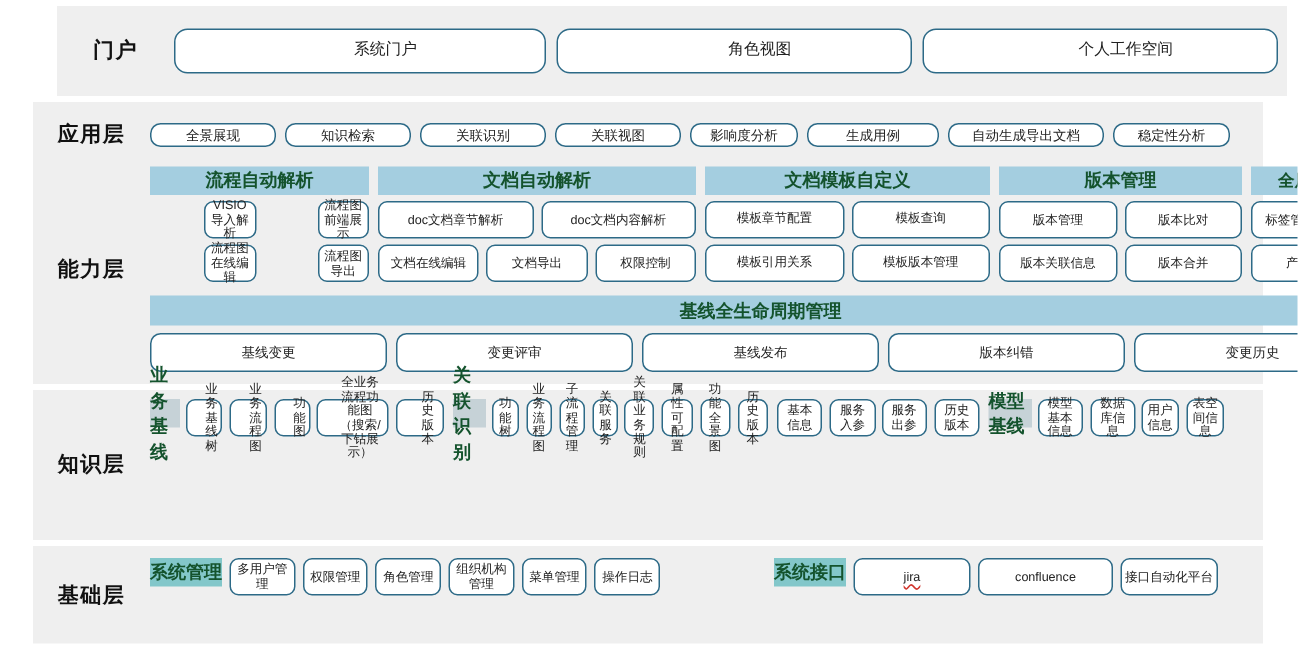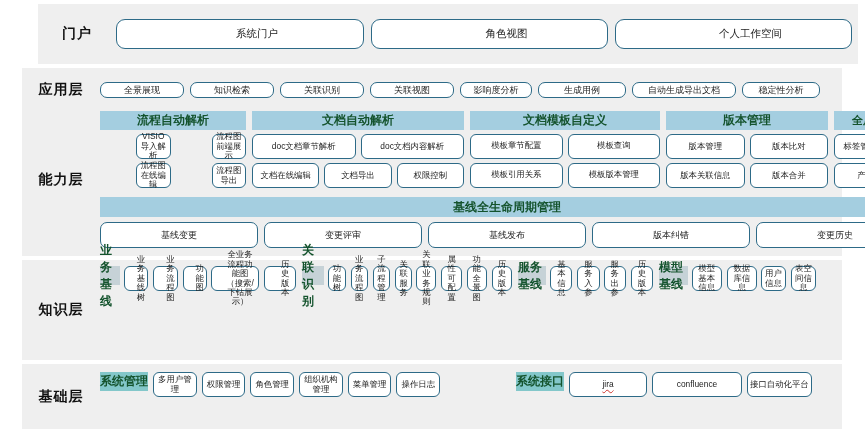--- a/index.html
+++ b/index.html
@@ -266,21 +266,20 @@
           </div>
           <div class="row r2">
             <div class="pill sm">关联业务规则</div>
             <div class="pill sm">属性可配置</div>
             <div class="pill sm">功能全景图</div>
             <div class="pill sm">历史版本</div>
           </div>
         </div>
 
         <div class="kgrp k-svc">
-          <div class="ghead grey">服务基线</div>
           <div class="row r1">
             <div class="pill sm">基本信息</div>
             <div class="pill sm">服务入参</div>
           </div>
           <div class="row r2">
             <div class="pill sm">服务出参</div>
             <div class="pill sm">历史版本</div>
           </div>
         </div>
 

